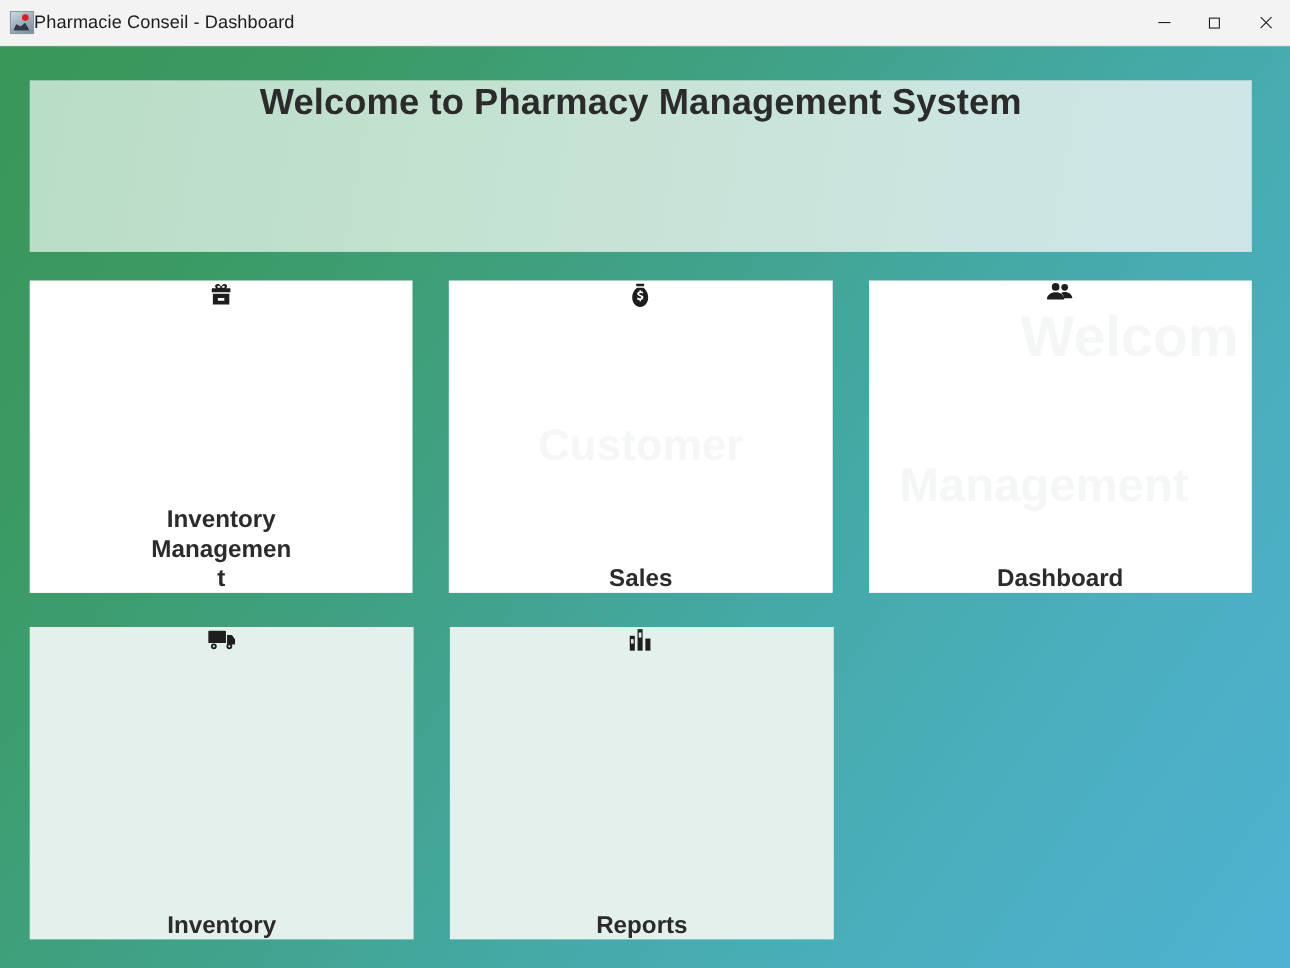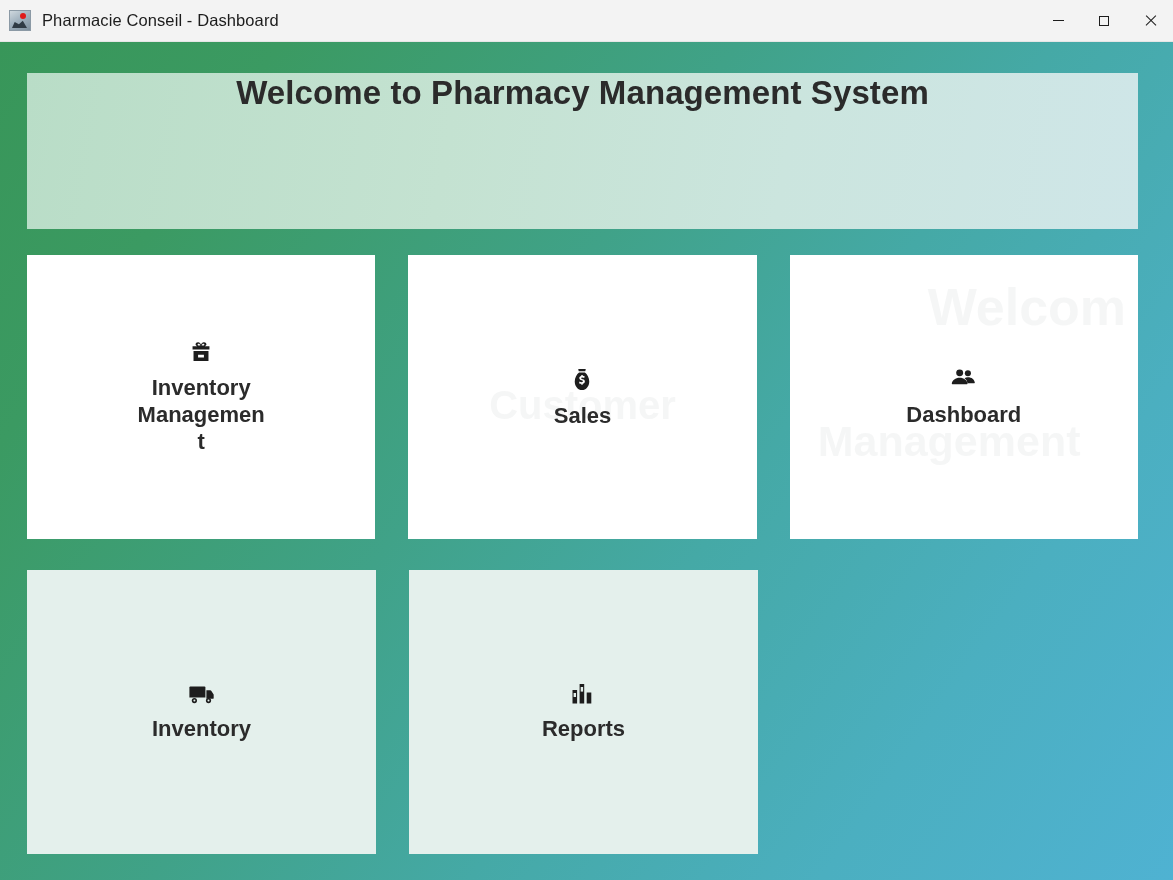--- a/index.html
+++ b/index.html
@@ -29,21 +29,21 @@
     background: #f3f3f3;
     display: flex;
     align-items: center;
     position: relative;
     border-bottom: 1px solid #e6e6e6;
   }
   .titlebar-left {
     display: flex;
     align-items: center;
     padding-left: 9px;
-    gap: 11px;
+    gap: 0;
   }
   .app-icon {
     width: 22px;
     height: 21px;
     background: linear-gradient(150deg, #cfd8de 0%, #9fb0bd 48%, #7d8e9c 100%);
     border: 1px solid #8b99a5;
     position: relative;
     box-sizing: border-box;
     flex: none;
   }
@@ -162,21 +162,21 @@
     gap: 33px;
     margin-bottom: 31px;
   }
   .card {
     width: 349px;
     height: 284px;
     position: relative;
     display: flex;
     flex-direction: column;
     align-items: center;
-    justify-content: center;
+    justify-content: space-between;
     box-sizing: border-box;
     overflow: hidden;
     cursor: pointer;
   }
   .card.white { background: #ffffff; }
   .card.mint  { background: #e4f0ec; }
 
   .card-icon {
     color: #1d1d1d;
     margin-bottom: 6px;

